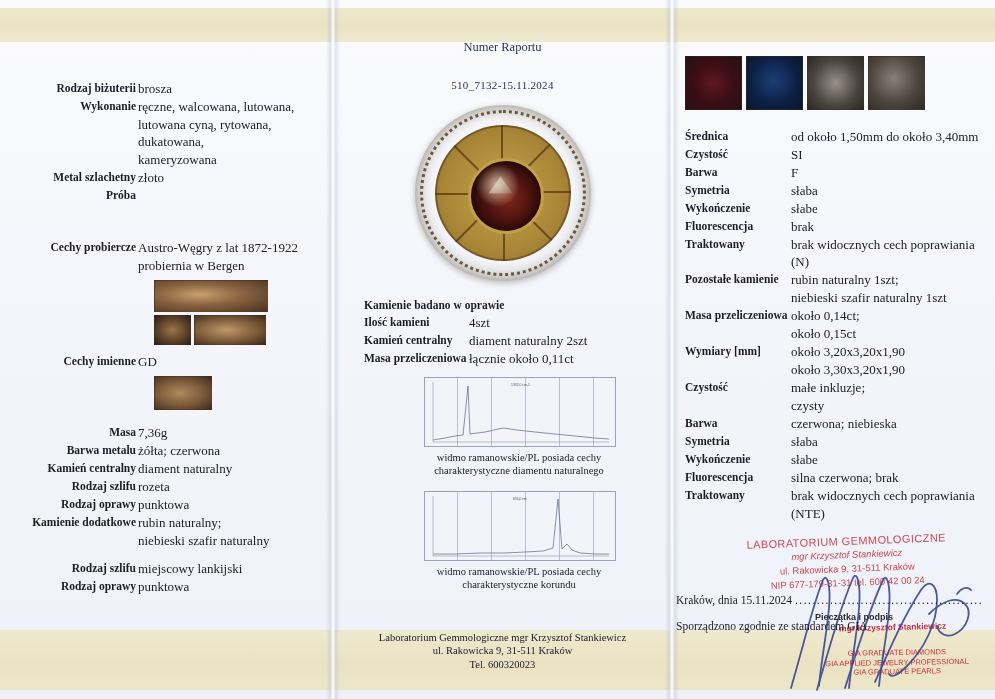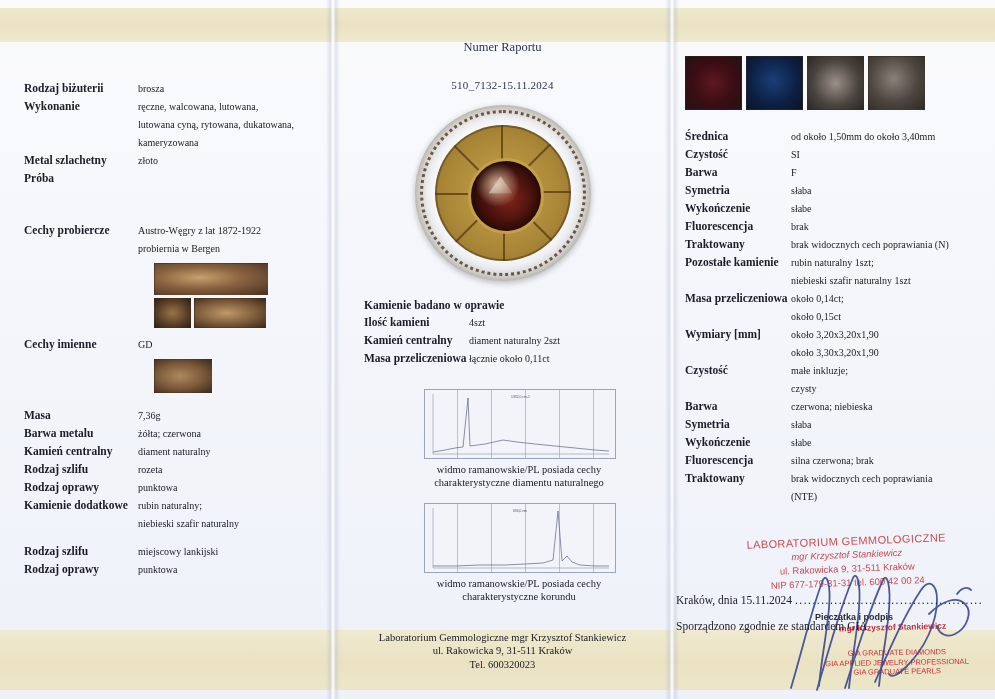--- a/index.html
+++ b/index.html
@@ -34,24 +34,24 @@
   .fold.f2{left:665px;}
 
   .col{position:absolute;top:0;bottom:0;}
   .col-left{left:0;width:326px;}
   .col-mid{left:340px;width:325px;}
   .col-right{left:679px;width:316px;}
 
   
   .spec{display:flex;align-items:flex-start;line-height:17px;margin-bottom:1px;}
   .spec .k{font-weight:bold;font-size:11.5px;color:#1c1c28;flex:0 0 auto;}
-  .spec .v{font-size:10px;color:#20202c;flex:1 1 auto;font-family:Liberation Serif, serif;}
+  .spec .v{font-size:13px;color:#20202c;flex:1 1 auto;font-family:Liberation Serif, serif;}
   .spec.cont .k{visibility:hidden;}
 
-  .left-spec .k{width:112px;}
+  .left-spec .k{width:112px;text-align:right;}
   .left-spec .v{padding-left:2px;}
   .right-spec .k{width:106px;}
   .mid-spec .k{width:105px;}
 
   .gap-s{height:10px;}
   .gap-l{height:34px;}
 
   
   .rep-title{
     text-align:center;font-size:13.5px;font-weight:bold;
@@ -111,21 +111,21 @@
   }
 
   .gem-strip{display:flex;gap:4px;justify-content:flex-start;}
   .gem{width:55px;height:52px;border:1px solid rgba(60,45,30,.4);}
   .gem.g1{background:radial-gradient(circle at 50% 50%,#5e1822 0%,#3a0d14 55%,#241216 100%),linear-gradient(135deg,#8a7038,#4a3a1c);}
   .gem.g2{background:radial-gradient(circle at 48% 45%,#1a3f7a 0%,#0d1f42 60%,#0a1428 100%),linear-gradient(135deg,#8a7038,#4a3a1c);}
   .gem.g3{background:radial-gradient(circle at 50% 50%,#9a9088 0%,#4a443e 60%,#2c2824 100%),linear-gradient(135deg,#9a8048,#4a3a1c);}
   .gem.g4{background:radial-gradient(circle at 45% 42%,#8a8078 0%,#4e4640 55%,#2e2a26 100%),linear-gradient(135deg,#a08a50,#55431f);}
 
   
-  .chart-box{margin:22px auto 0;width:190px;padding-left:33px;}
+  .chart-box{margin:10px auto 0;width:190px;padding-left:33px;}
   .chart-area{
     width:190px;height:68px;background:#f2f4f9;
     border:1px solid #9aa3bb;position:relative;
   }
   .chart-area .vg{position:absolute;top:0;bottom:0;width:1px;background:#b9c0d4;}
   .chart-area .hlabel{
     position:absolute;font-size:3.4px;color:#4b5572;white-space:nowrap;
     font-family:"Liberation Sans", sans-serif;
   }
   .chart-area svg{position:absolute;inset:0;}

